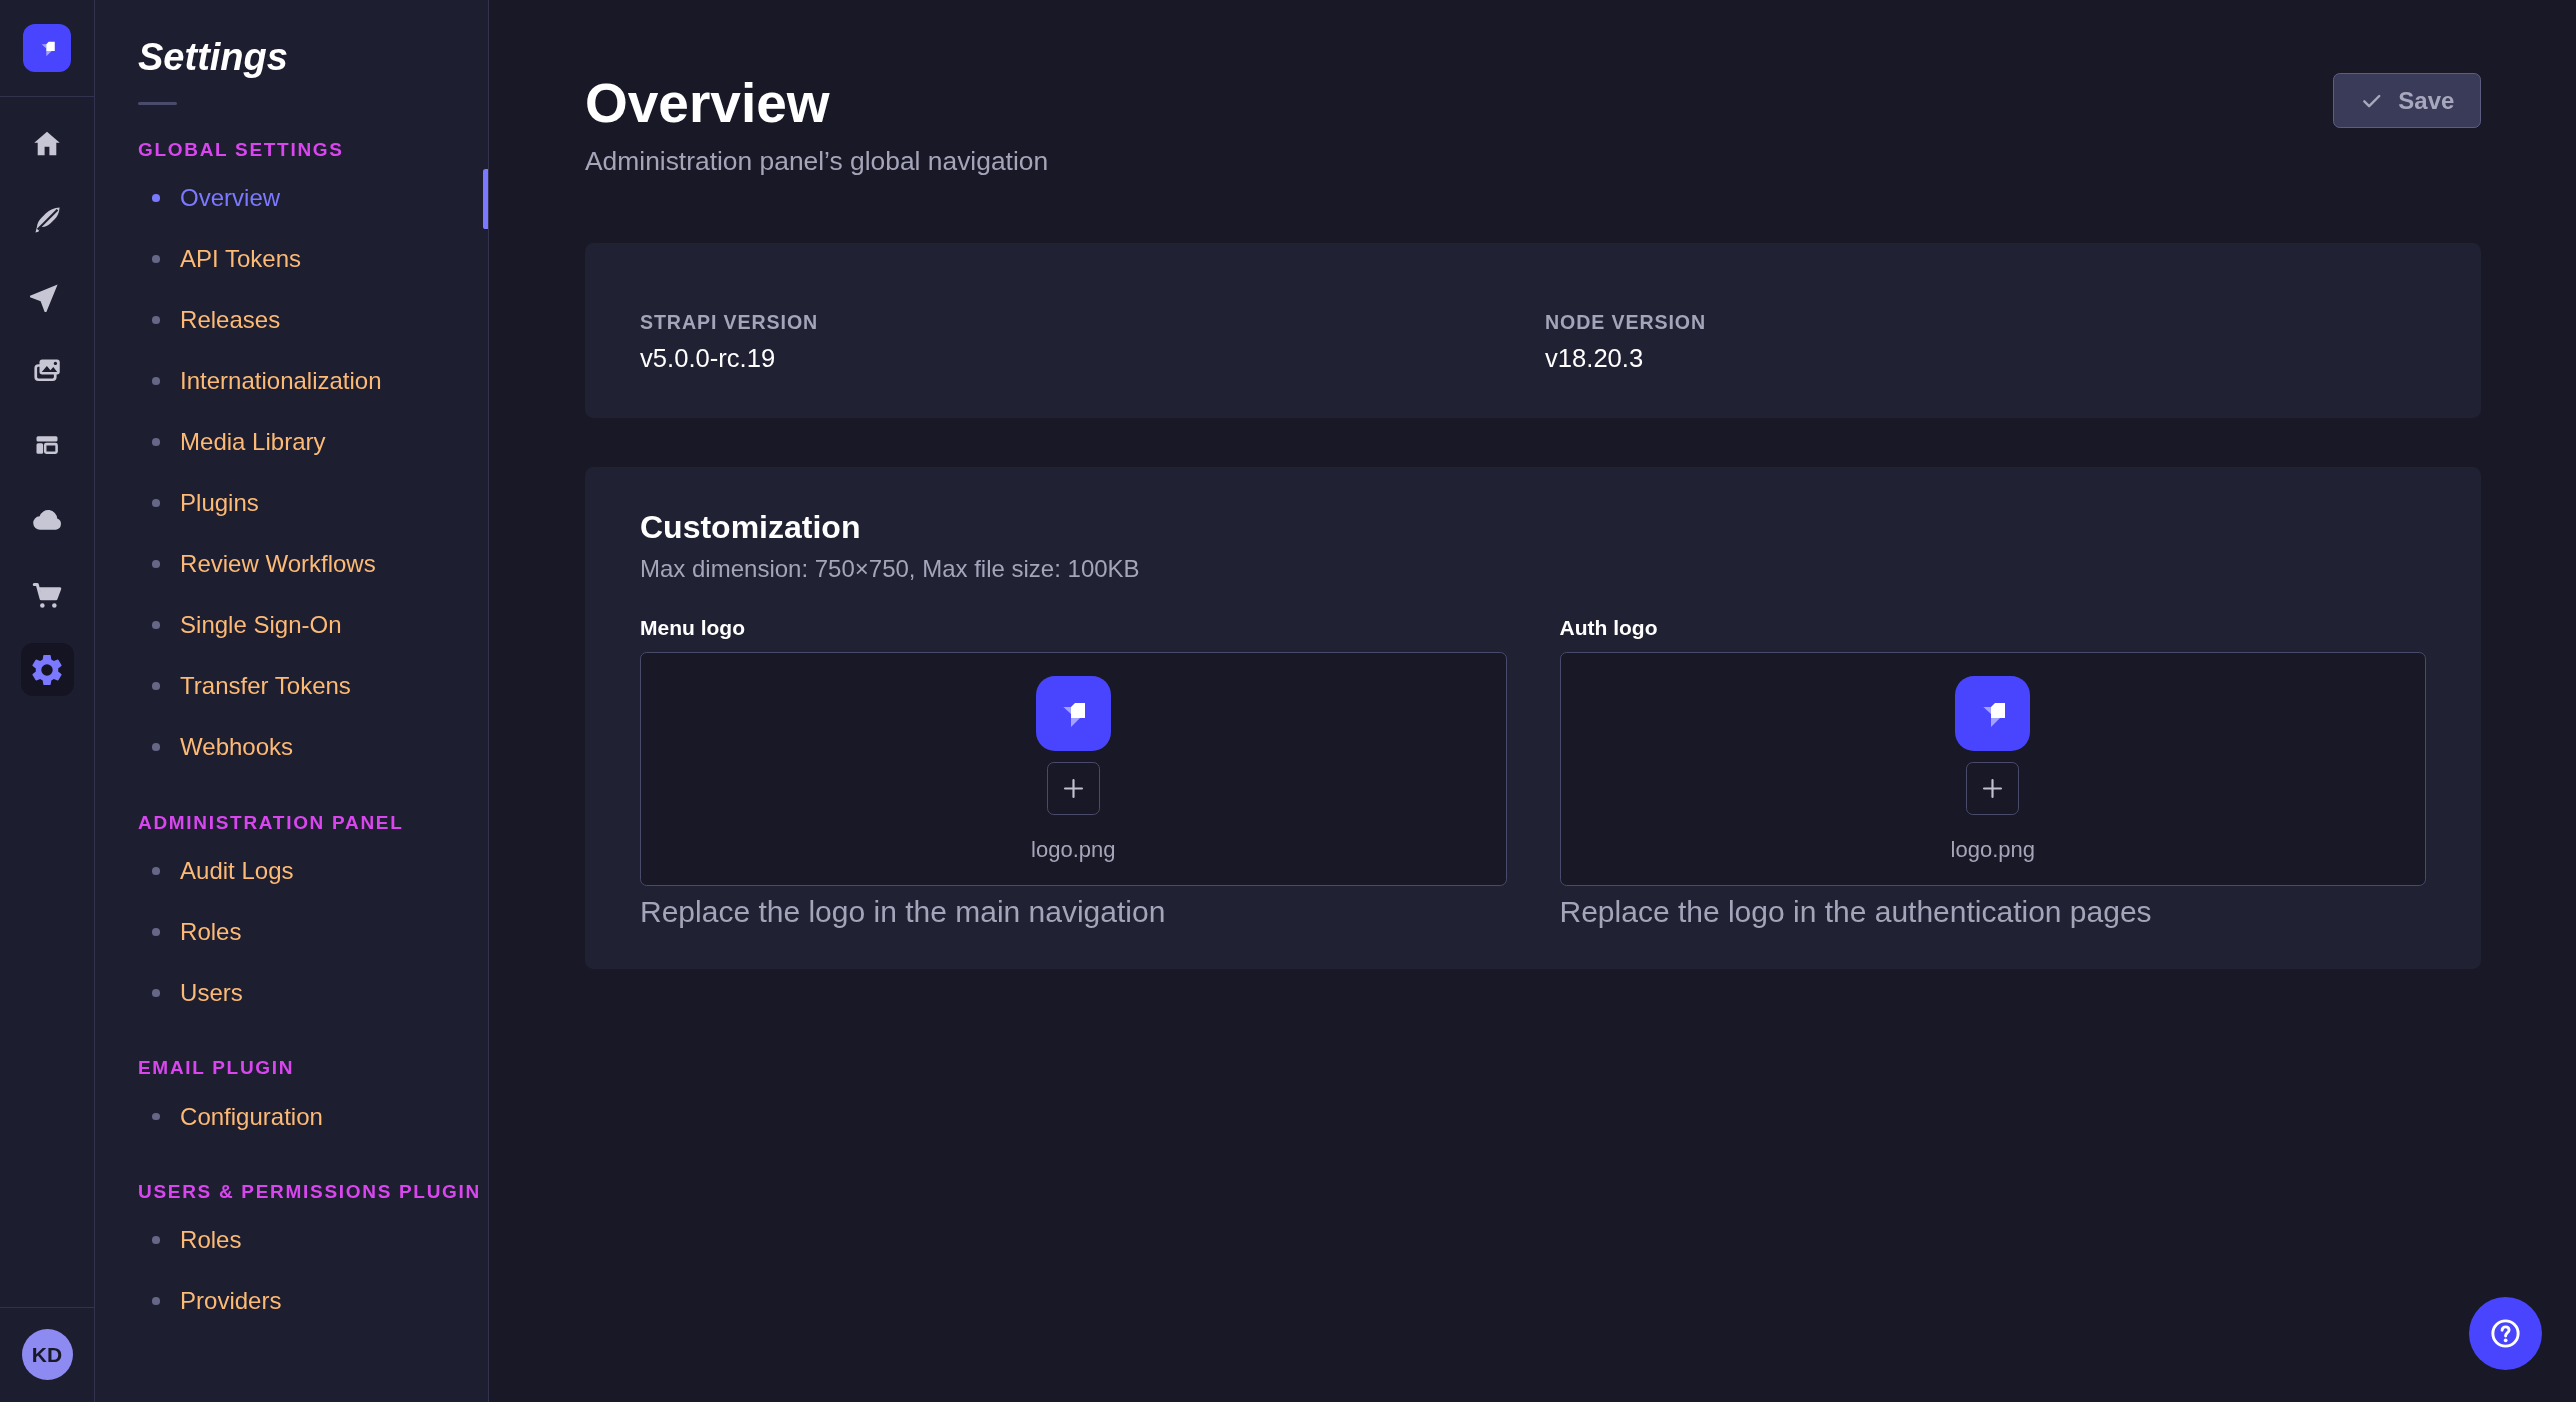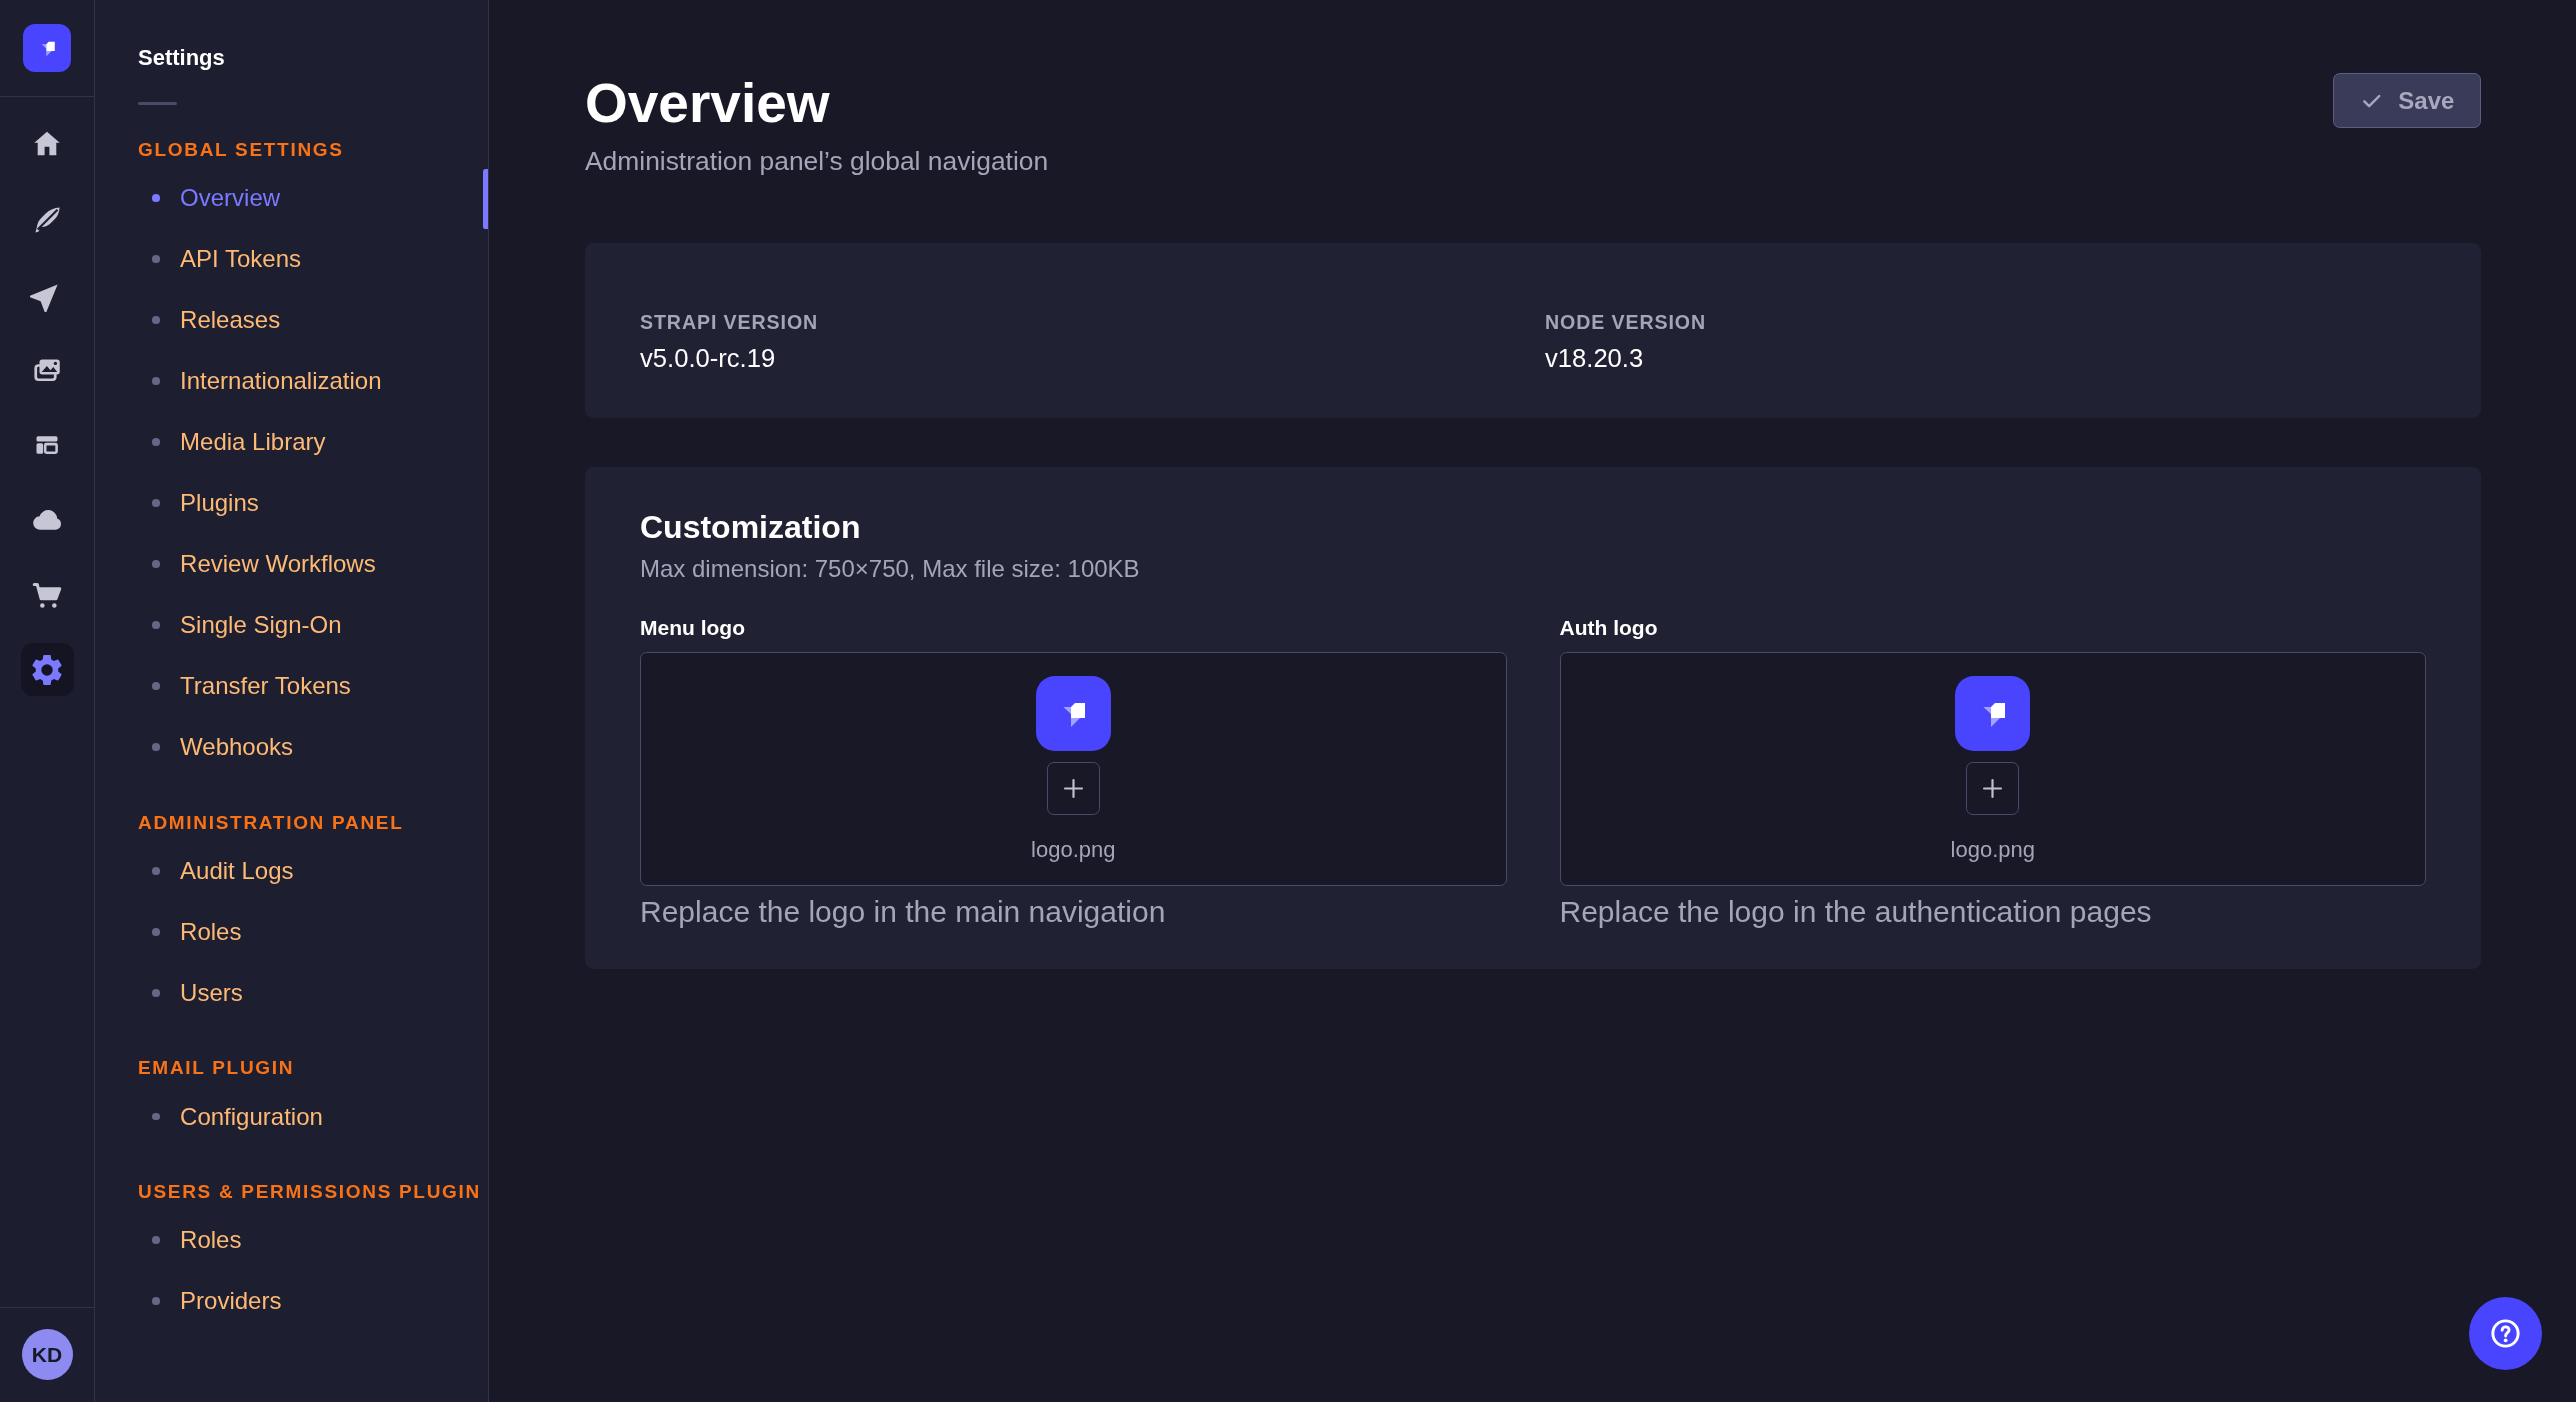--- a/index.html
+++ b/index.html
@@ -52,29 +52,29 @@
   
   .sidebar {
     width:394px; height:100%;
     background:#1e1e31;
     border-right:0.9px solid #32324d;
     flex-shrink:0;
     padding-top:39px;
     position:relative;
     overflow:hidden;
   }
-  .sidebar h2 { font-size:22px; font-weight:700; padding-left:43px; line-height:37px; }
+  .sidebar h2 { font-size:38px; font-weight:700; padding-left:43px; line-height:37px;font-style:italic; }
   .title-divider {
     width:39px; height:3.4px; border-radius:1.7px;
     background:#4a4a6a; margin:25.6px 0 0 43px;
   }
   .section { margin-top:32px; }
   .section-label {
     font-size:19px; font-weight:700; letter-spacing:1.7px;
-    color:#f97316; padding-left:43px;
+    color:#d946ef; padding-left:43px;
     height:25.6px; line-height:25.6px;
     margin-bottom:5.1px;
   }
   .section ul { list-style:none; }
   .section li {
     position:relative;
     height:61px;
     display:flex; align-items:center;
     padding-left:57px;
     cursor:pointer;

